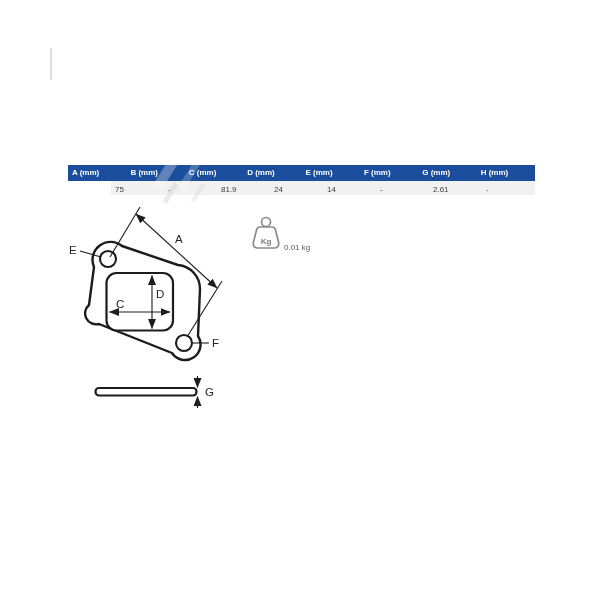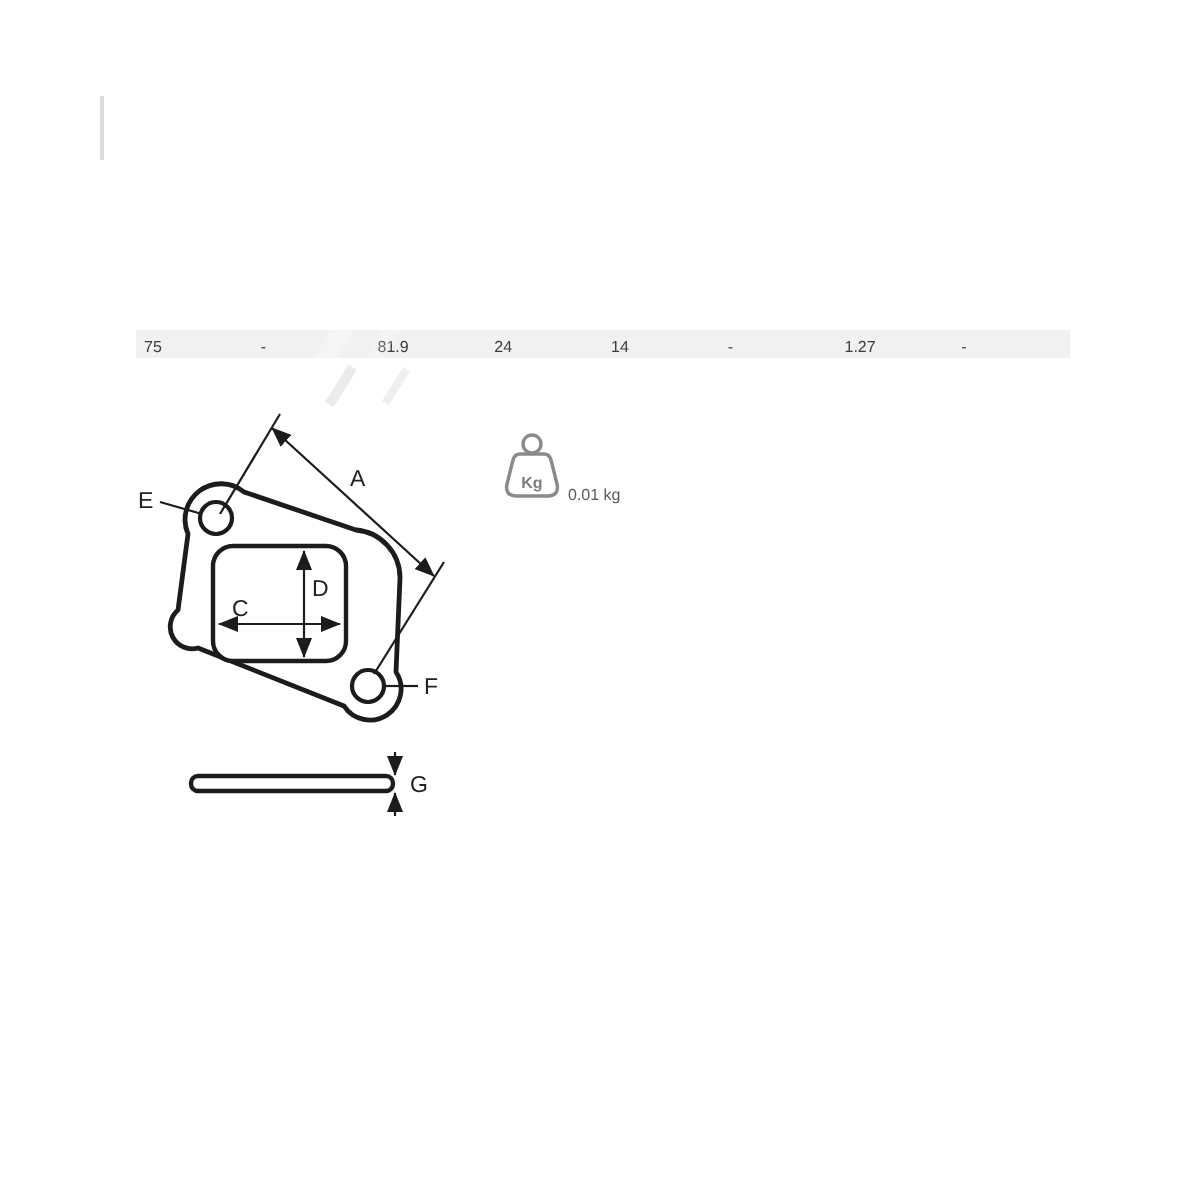--- a/index.html
+++ b/index.html
@@ -6,21 +6,21 @@
   body{
     width:600px;height:600px;position:relative;background:#ffffff;
     font-family:"Liberation Sans","DejaVu Sans",sans-serif;overflow:hidden;
   }
   
   .artifact-line{position:absolute;left:50px;top:48px;width:2px;height:32px;background:#dcdcdc;}
 
   
   .spec-table{position:absolute;left:68px;top:165px;width:467px;}
   .spec-header{display:flex;background:#1a4e9c;height:16px;position:relative;overflow:hidden;}
-  .spec-row{display:flex;background:#f1f1f1;height:14px;position:relative;overflow:hidden;}
+  .spec-row{display:flex;background:#f1f1f1;height:14px;position:relative;overflow:hidden;margin-left:43px;}
   .spec-cell{width:58.375px;box-sizing:border-box;padding-left:4px;white-space:nowrap;}
   .spec-header .spec-cell{color:#ffffff;font-size:8px;font-weight:bold;line-height:16px;}
   .spec-row .spec-cell{color:#3c3c3c;font-size:8px;line-height:18px;}
 
   
   .wm{position:absolute;pointer-events:none;}
   .wm1{left:160px;top:160px;width:10px;height:30px;background:rgba(255,255,255,0.30);transform:rotate(32deg);}
   .wm2{left:186px;top:158px;width:7px;height:34px;background:rgba(255,255,255,0.22);transform:rotate(32deg);}
   .wm3{left:168px;top:182px;width:5px;height:22px;background:rgba(210,210,210,0.45);transform:rotate(32deg);}
   .wm4{left:196px;top:183px;width:4px;height:20px;background:rgba(215,215,215,0.40);transform:rotate(32deg);}
@@ -29,28 +29,38 @@
   .lbl{font-family:"Liberation Sans","DejaVu Sans",sans-serif;font-size:11.5px;fill:#232323;}
   .kg-lbl{font-family:"Liberation Sans","DejaVu Sans",sans-serif;font-size:8px;font-weight:bold;fill:#7d7d7d;}
   .wt-lbl{font-family:"Liberation Sans","DejaVu Sans",sans-serif;font-size:8px;fill:#5a5a5a;}
 </style>
 </head>
 <body>
 
 <div class="artifact-line"></div>
 
 <div class="spec-table">
+  <div class="spec-header">
+    <div class="spec-cell">A (mm)</div>
+    <div class="spec-cell">B (mm)</div>
+    <div class="spec-cell">C (mm)</div>
+    <div class="spec-cell">D (mm)</div>
+    <div class="spec-cell">E (mm)</div>
+    <div class="spec-cell">F (mm)</div>
+    <div class="spec-cell">G (mm)</div>
+    <div class="spec-cell">H (mm)</div>
+  </div>
   <div class="spec-row">
     <div class="spec-cell">75</div>
     <div class="spec-cell">-</div>
     <div class="spec-cell">81.9</div>
     <div class="spec-cell">24</div>
     <div class="spec-cell">14</div>
     <div class="spec-cell">-</div>
-    <div class="spec-cell">1.27</div>
+    <div class="spec-cell">2.61</div>
     <div class="spec-cell">-</div>
   </div>
 </div>
 
 <div class="wm wm1"></div>
 <div class="wm wm2"></div>
 <div class="wm wm3"></div>
 <div class="wm wm4"></div>
 
 <svg width="600" height="600" viewBox="0 0 600 600">

